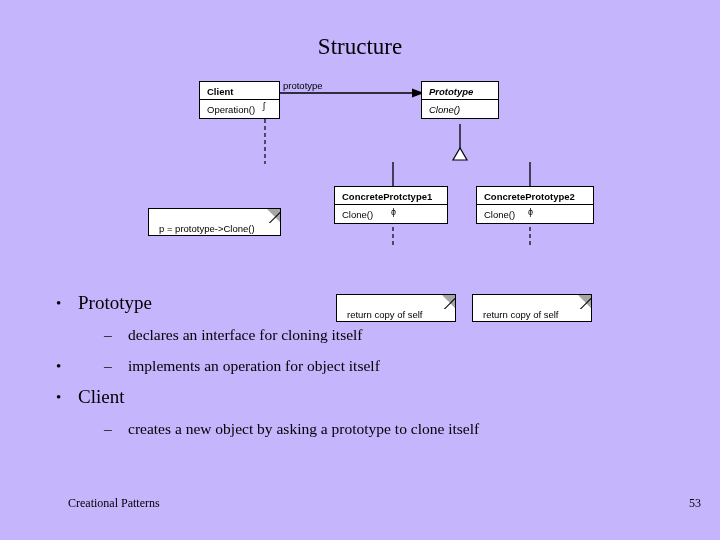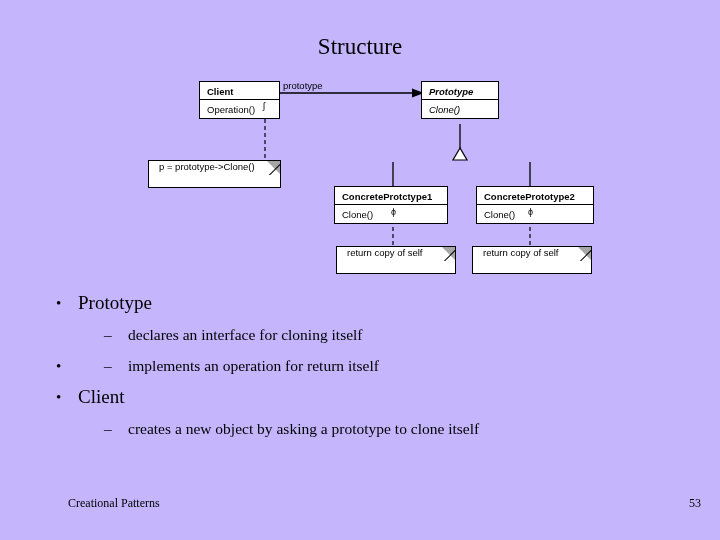--- a/index.html
+++ b/index.html
@@ -77,23 +77,24 @@
   
   .note-box {
     position: absolute;
     background: #ffffff;
     border: 1px solid #000000;
     box-sizing: border-box;
     font-family: "Liberation Sans", sans-serif;
     font-size: 9.5px;
     line-height: 12px;
     display: flex;
-    align-items: flex-start;
+    align-items: flex-end;
     padding-left: 10px;
     white-space: nowrap;
+    margin-top: 48px;
   }
   .note-fold {
     position: absolute;
     top: 0;
     right: 0;
     width: 0;
     height: 0;
     border-left: 13px solid transparent;
     border-top: 13px solid #a6a6a6;
   }
@@ -264,21 +265,21 @@
     <div class="bullet-l2">
       <span class="marker">–</span>
       <span>declares an interface for cloning itself</span>
     </div>
 
     <div class="bullet-l1">
       <span class="marker">•</span>
     </div>
     <div class="bullet-l2">
       <span class="marker">–</span>
-      <span>implements an operation for return itself</span>
+      <span>implements an operation for object itself</span>
     </div>
 
     <div class="bullet-l1">
       <span class="marker">•</span>
       <span>Client</span>
     </div>
     <div class="bullet-l2">
       <span class="marker">–</span>
       <span>creates a new object by asking a prototype to clone itself</span>
     </div>

